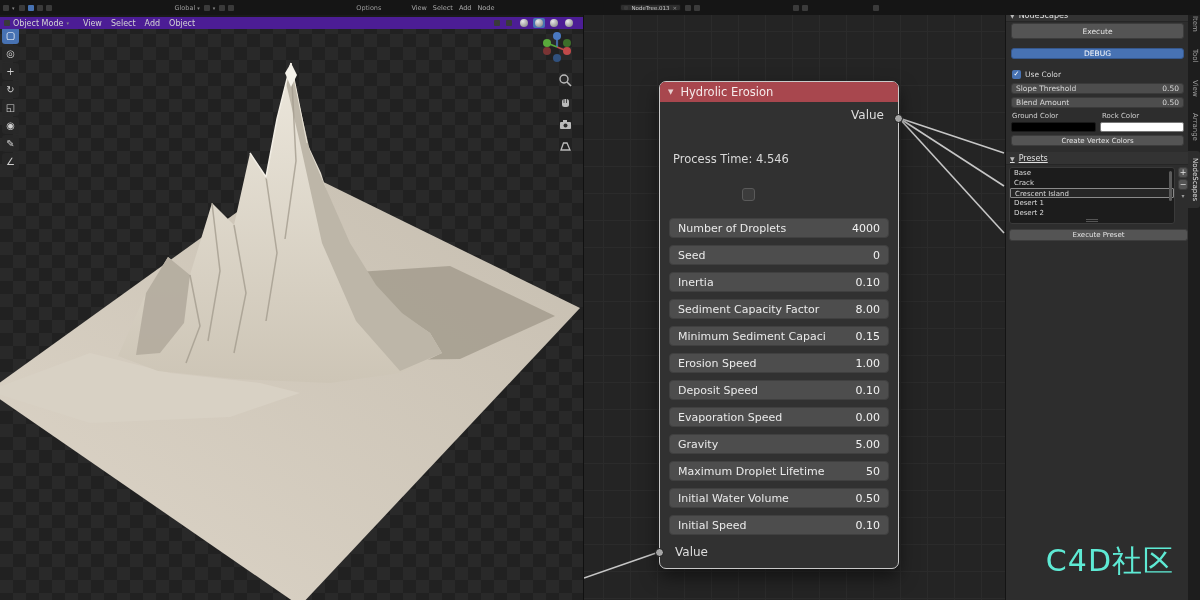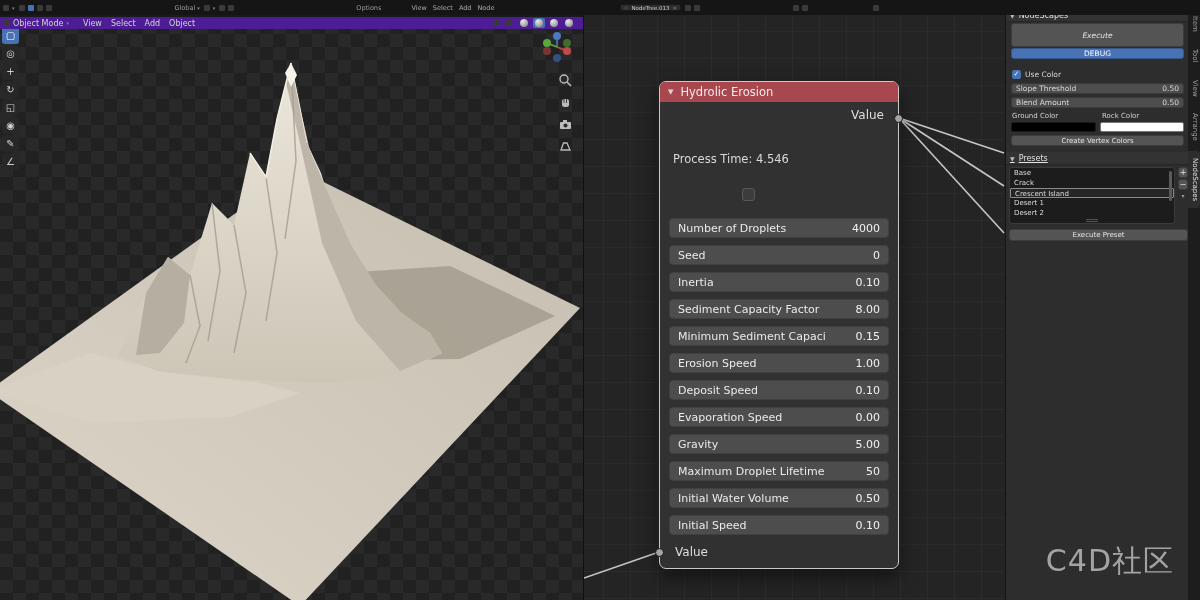--- a/index.html
+++ b/index.html
@@ -68,21 +68,21 @@
   .socket.in { left:-5px; top:466px; }
 
   
   .side-panel { position:absolute; left:1005px; top:9px; width:183px; height:591px;
     background:#2d2d2d; border-left:1px solid #141414; font-size:7.5px; color:#d8d8d8; }
   .panel-hdr { display:flex; align-items:center; height:13px; padding:0 4px;
     background:#333333; border-bottom:1px solid #262626; font-size:8px; color:#e0e0e0; }
   .panel-hdr .tri { font-size:6px; margin-right:4px; color:#bbb; }
   .btn { background:#545454; border:1px solid #3c3c3c; border-radius:3px; color:#e4e4e4;
     display:flex; align-items:center; justify-content:center; }
-  .exec-btn { position:absolute; left:5px; top:14px; width:173px; height:24px; font-size:7.5px;font-style:italic; }
+  .exec-btn { position:absolute; left:5px; top:14px; width:173px; height:16px; font-size:7.5px; }
   .debug-btn { position:absolute; left:5px; top:39px; width:173px; height:11px;
     background:#4772b3; border-color:#35578c; color:#fff; font-size:7.5px; }
   .usecolor { position:absolute; left:6px; top:61px; display:flex; align-items:center; gap:4px; }
   .cb-on { width:9px; height:9px; background:#4772b3; border-radius:2px; color:#fff;
     font-size:7px; line-height:9px; text-align:center; }
   .slider { position:absolute; left:5px; width:173px; height:11px; background:#4d4d4d;
     border:1px solid #3a3a3a; border-radius:3px; display:flex; align-items:center;
     justify-content:space-between; padding:0 4px; }
   .clabel { position:absolute; top:103px; font-size:7px; color:#cfcfcf; }
   .swatch { position:absolute; top:113px; height:10px; border-radius:2px; }
@@ -92,21 +92,21 @@
     background:#1c1c1c; border:1px solid #3a3a3a; border-radius:3px; overflow:hidden; }
   .preset-item { height:10px; line-height:10px; padding-left:4px; font-size:7px; color:#dcdcdc; }
   .preset-item.selected { border:1px solid #8a8a8a; border-radius:1px; background:#262626; }
   .list-scroll { position:absolute; right:2px; top:3px; width:3px; height:30px; background:#5b5b5b; border-radius:2px; }
   .list-grip { position:absolute; bottom:1px; left:50%; width:12px; margin-left:-6px;
     border-top:1px solid #555; border-bottom:1px solid #555; height:3px; }
   .list-ops { position:absolute; left:172px; top:158px; display:flex; flex-direction:column; gap:1px; }
   .list-ops .op { width:10px; height:11px; font-size:8px; }
   .list-ops .chev { background:none; border:none; color:#9a9a9a; font-size:6px; height:8px; }
   .execp-btn { position:absolute; left:3px; top:220px; width:179px; height:12px; font-size:7px; }
-  .watermark { position:absolute; right:14px; bottom:18px; font-size:30px; color:#a3a3a3;
+  .watermark { position:absolute; right:14px; bottom:18px; font-size:30px; color:#5eead4;
     letter-spacing:1px; z-index:6; }
 
   
   .tabstrip { position:absolute; left:1188px; top:9px; width:12px; height:591px; background:#1d1d1d; }
   .vtab { writing-mode:vertical-rl; font-size:7px; color:#9f9f9f; padding:7px 1px;
     border-radius:0 3px 3px 0; margin-bottom:3px; text-align:center; width:12px; }
   .vtab.active { background:#2d2d2d; color:#e2e2e2; }
 </style>
 </head>
 <body>

